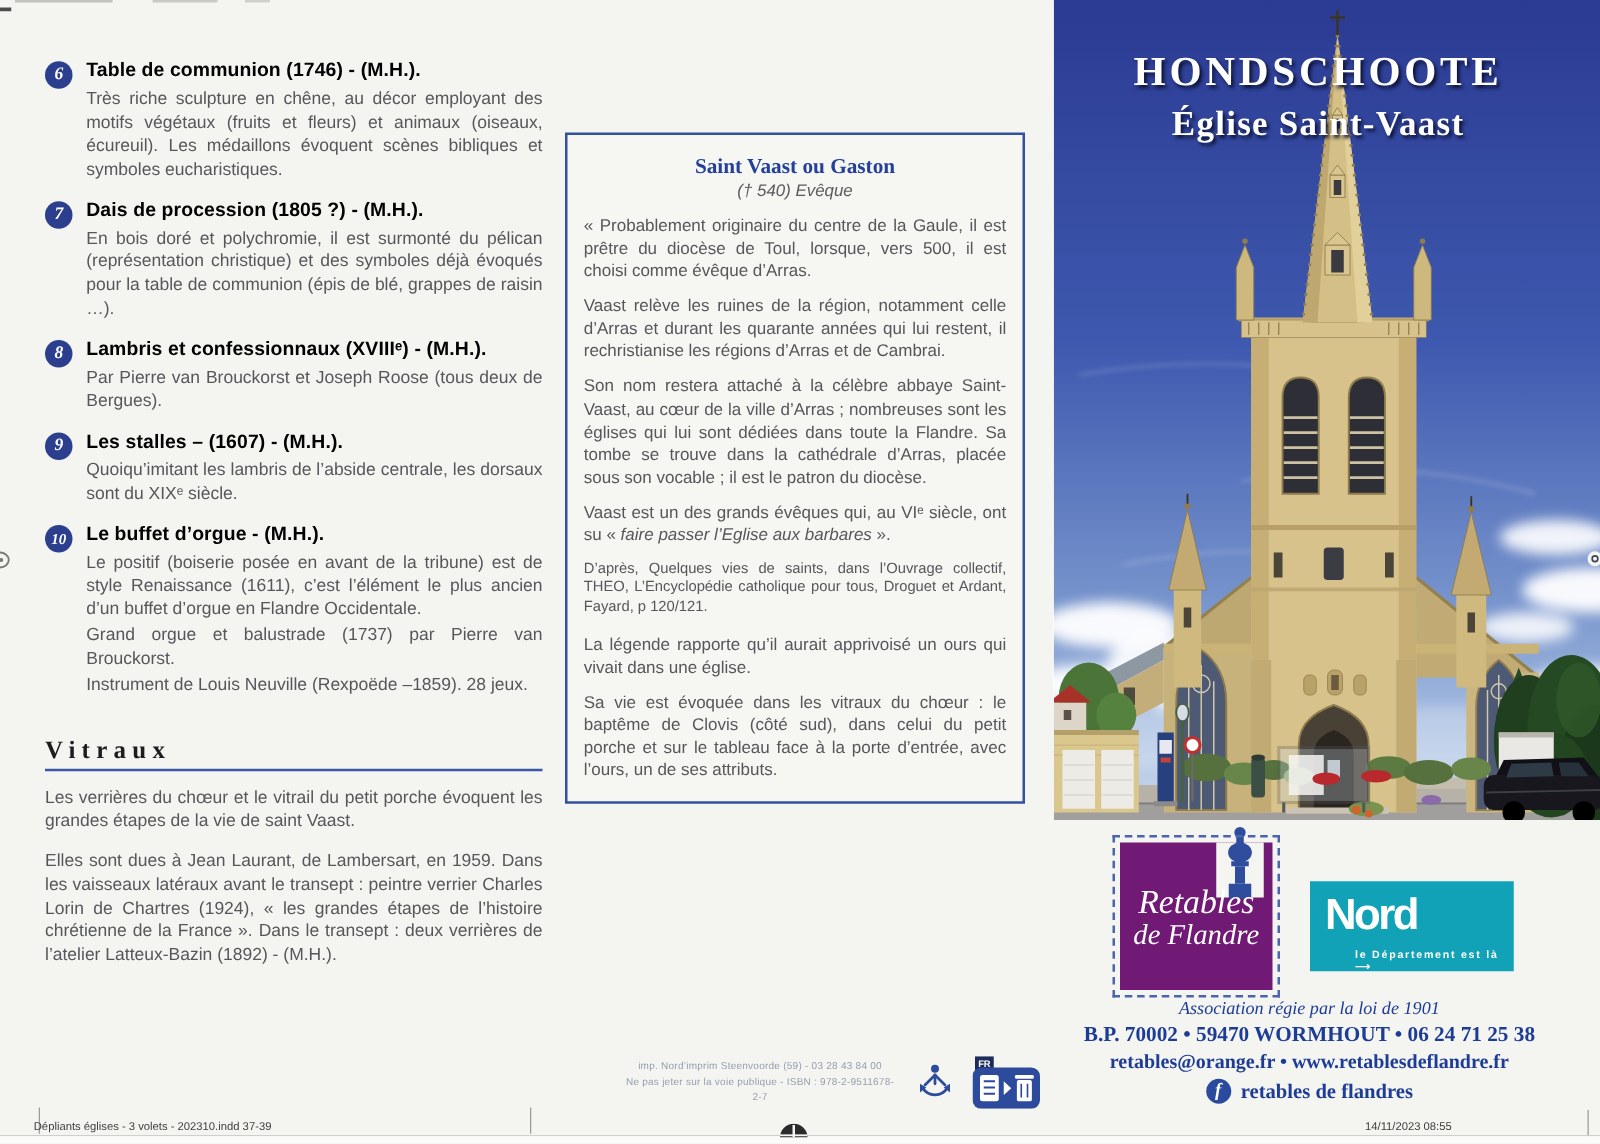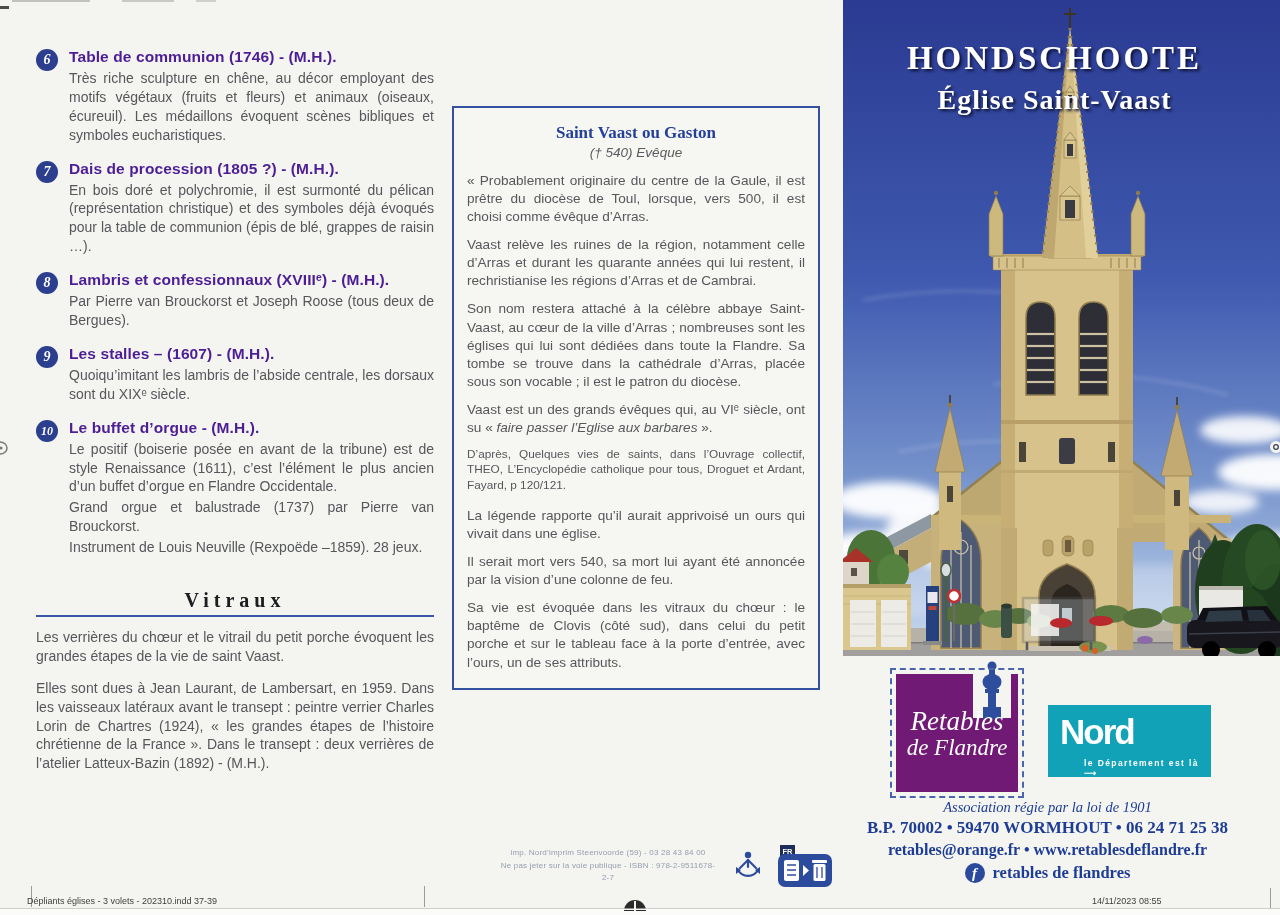--- a/index.html
+++ b/index.html
@@ -5,24 +5,24 @@
   html,body{margin:0;padding:0;}
   body{width:1280px;height:915px;background:#e9e9e7;font-family:"Liberation Sans",sans-serif;}
   .page{position:relative;width:1280px;height:915px;background:#f4f4f1;overflow:hidden;}
 
   
   .panel-left{position:absolute;left:36px;top:48px;width:398px;}
   .item{display:flex;gap:11px;margin-bottom:13px;}
   .num{flex:0 0 22px;width:22px;height:22px;border-radius:50%;background:#2b3f8e;color:#fff;
        font-family:"Liberation Serif",serif;font-style:italic;font-weight:bold;font-size:14px;
        line-height:22px;text-align:center;margin-top:1px;}
-  .item h3{margin:0 0 3px 0;font-size:15.5px;color:#4c1d95;letter-spacing:.1px;}
+  .item h3{margin:0 0 3px 0;font-size:15.5px;color:#000000;letter-spacing:.1px;}
   .item p{margin:0 0 2px 0;font-size:14px;line-height:1.35;color:#56575a;text-align:justify;}
   .vitraux{margin-top:30px;}
-  .vitraux h2{margin:0 0 3px 0;text-align:center;font-family:"Liberation Serif",serif;
+  .vitraux h2{margin:0 0 3px 0;font-family:"Liberation Serif",serif;
               font-size:20px;letter-spacing:5px;color:#1d1d20;}
   .vitraux .rule{height:2px;background:#3a57a8;margin-bottom:11px;}
   .vitraux p{margin:0 0 13px 0;font-size:14px;line-height:1.35;color:#56575a;text-align:justify;}
 
   
   .panel-middle{position:absolute;left:452px;top:106px;width:368px;box-sizing:border-box;
                 border:2px solid #33519f;background:#f6f6f3;padding:15px 13px 14px 13px;}
   .panel-middle h2{margin:0;text-align:center;font-family:"Liberation Serif",serif;
                    font-size:17px;color:#24409a;}
   .panel-middle .subtitle{text-align:center;font-style:italic;font-size:13.5px;color:#5a5b5e;
@@ -158,21 +158,20 @@
 
   <section class="panel-middle">
     <h2>Saint Vaast ou Gaston</h2>
     <div class="subtitle">(† 540) Evêque</div>
     <p>« Probablement originaire du centre de la Gaule, il est prêtre du diocèse de Toul, lorsque, vers 500, il est choisi comme évêque d’Arras.</p>
     <p>Vaast relève les ruines de la région, notamment celle d’Arras et durant les quarante années qui lui restent, il rechristianise les régions d’Arras et de Cambrai.</p>
     <p>Son nom restera attaché à la célèbre abbaye Saint-Vaast, au cœur de la ville d’Arras ; nombreuses sont les églises qui lui sont dédiées dans toute la Flandre. Sa tombe se trouve dans la cathédrale d’Arras, placée sous son vocable ; il est le patron du diocèse.</p>
     <p><span>Vaast est un des grands évêques qui, au VIᵉ siècle, ont su « </span><em>faire passer l’Eglise aux barbares</em><span> ».</span></p>
     <p class="source">D’après, Quelques vies de saints, dans l’Ouvrage collectif, THEO, L’Encyclopédie catholique pour tous, Droguet et Ardant, Fayard, p 120/121.</p>
     <p>La légende rapporte qu’il aurait apprivoisé un ours qui vivait dans une église.</p>
-    <p>Il serait mort vers 540, sa mort lui ayant été annoncée par la vision d’une colonne de feu.</p>
     <p>Sa vie est évoquée dans les vitraux du chœur : le baptême de Clovis (côté sud), dans celui du petit porche et sur le tableau face à la porte d’entrée, avec l’ours, un de ses attributs.</p>
   </section>
 
   <div class="photo">
     <svg width="437" height="656" viewBox="0 0 437 656">
       <defs>
         <linearGradient id="sky" x1="0" y1="0" x2="0" y2="1">
           <stop offset="0" stop-color="#2b3a92"></stop>
             <stop offset="0.42" stop-color="#3e59af"></stop>
           <stop offset="0.72" stop-color="#7491cb"></stop>

